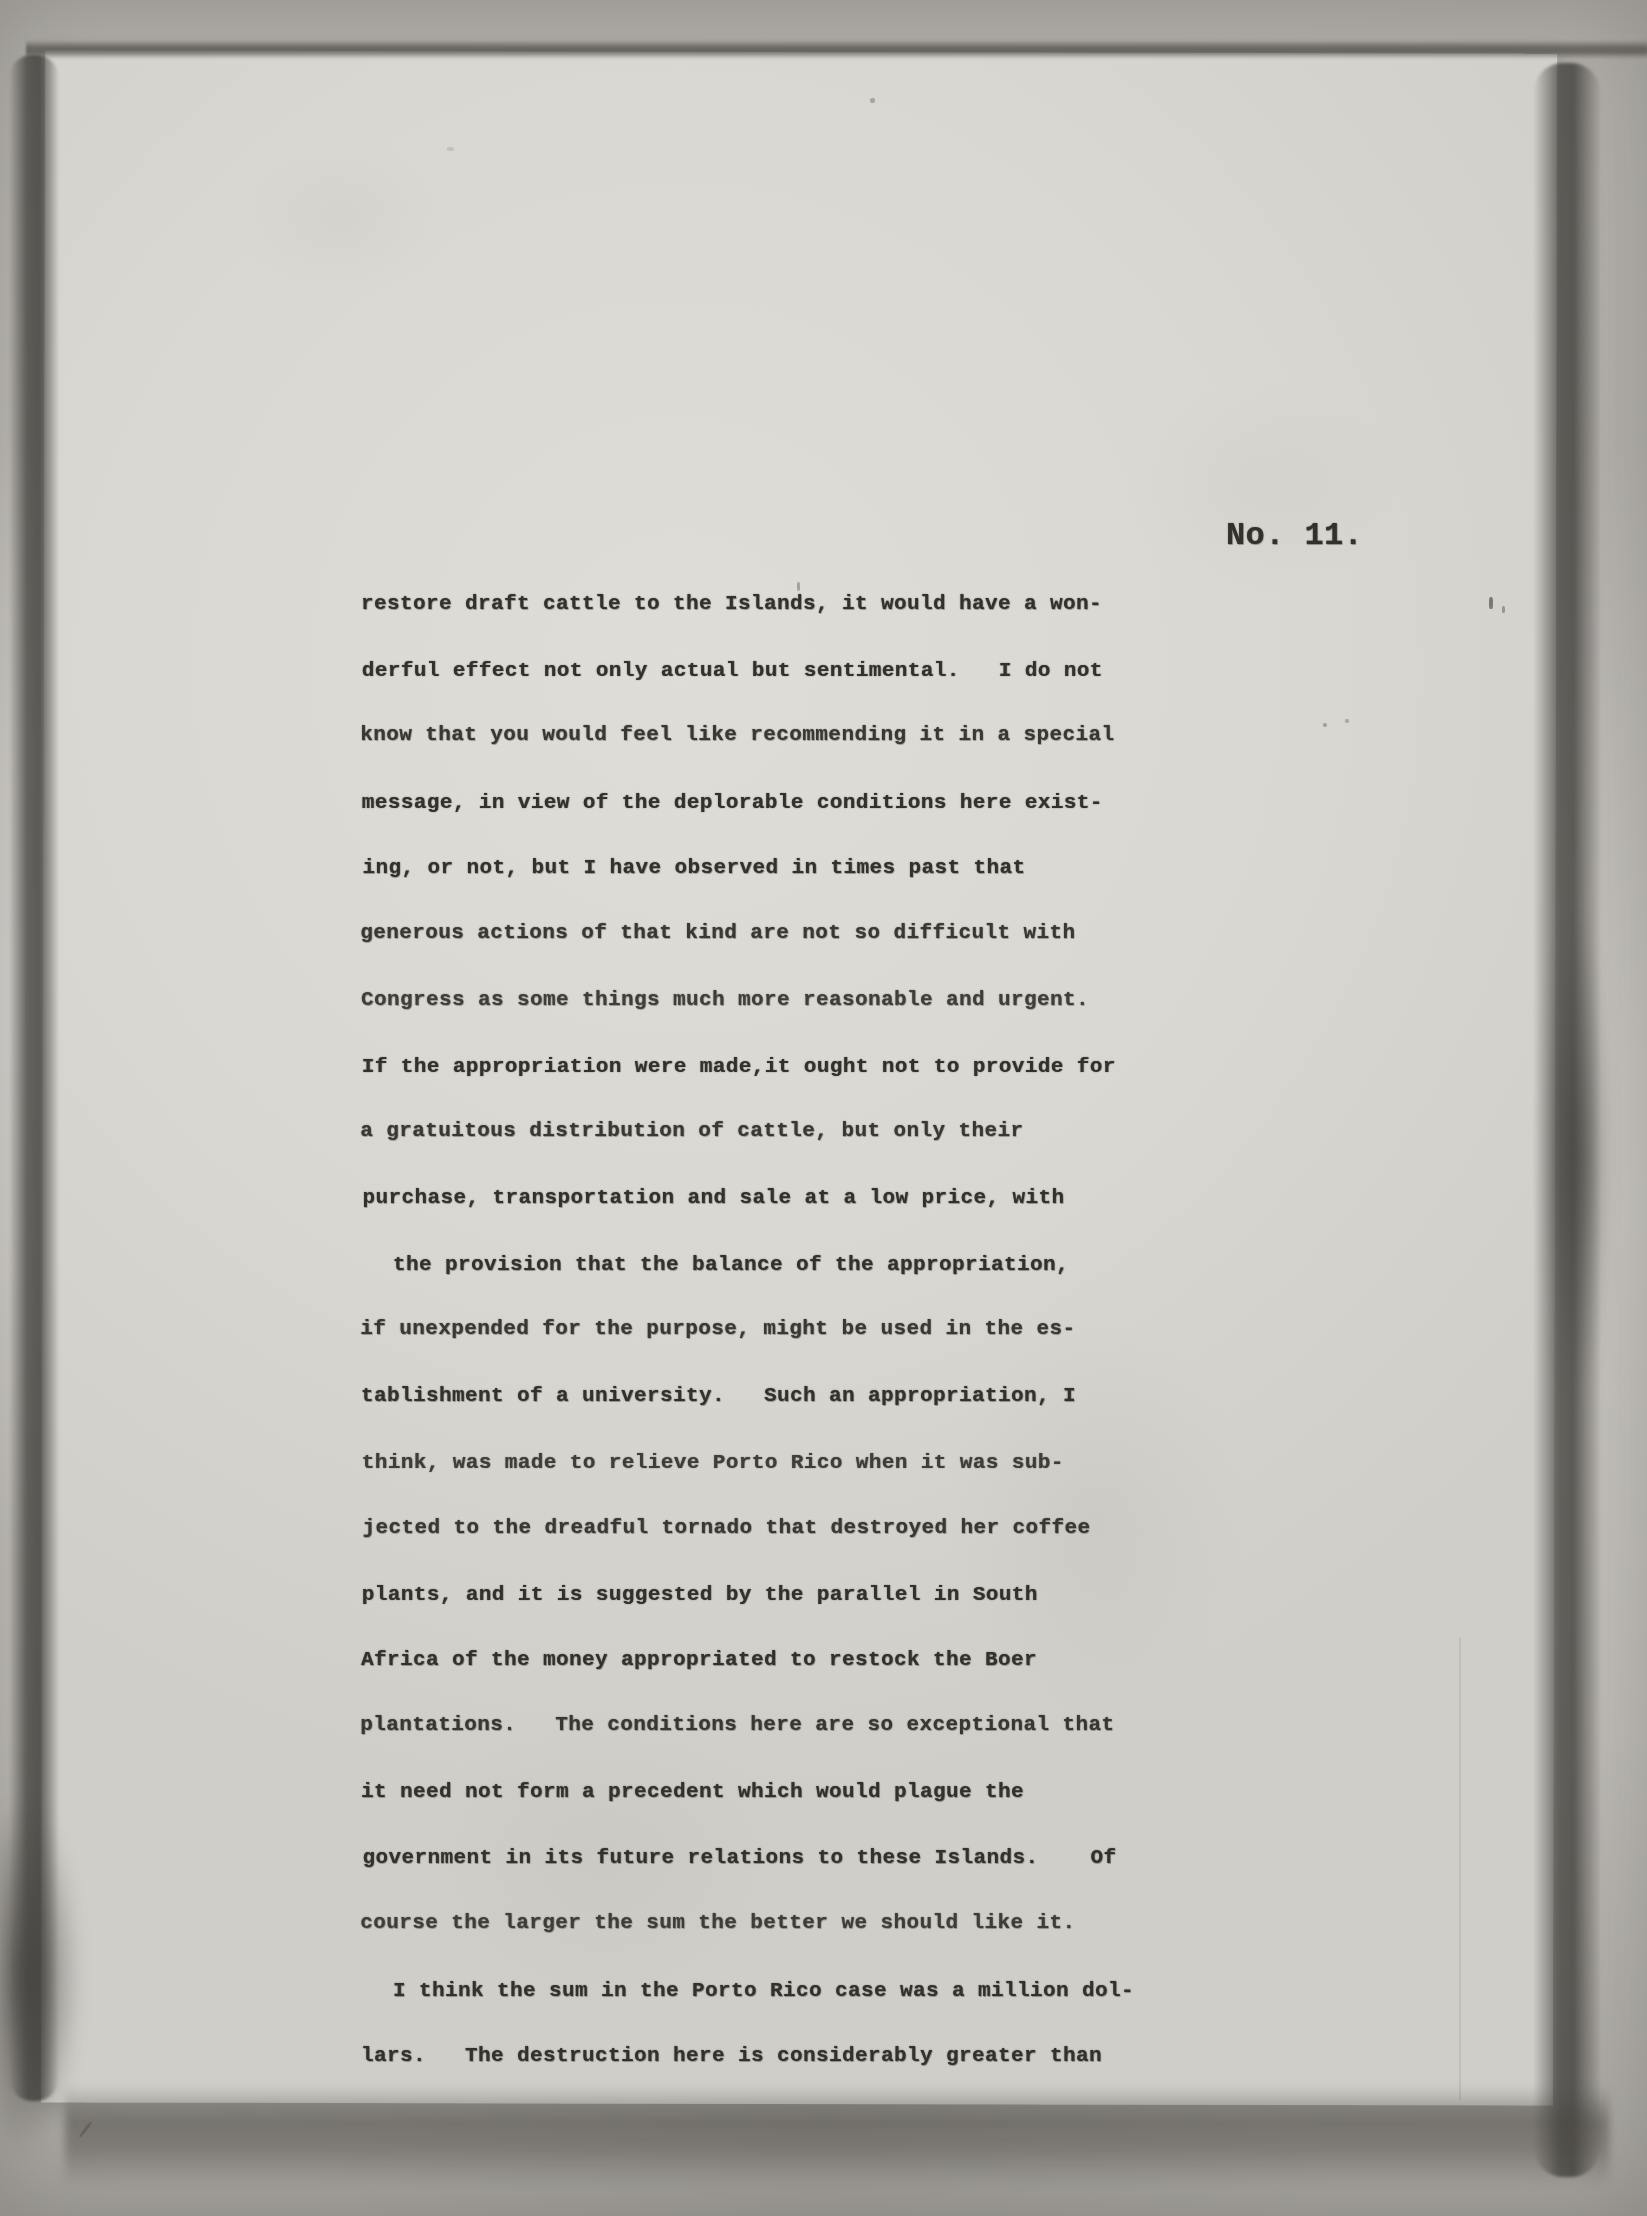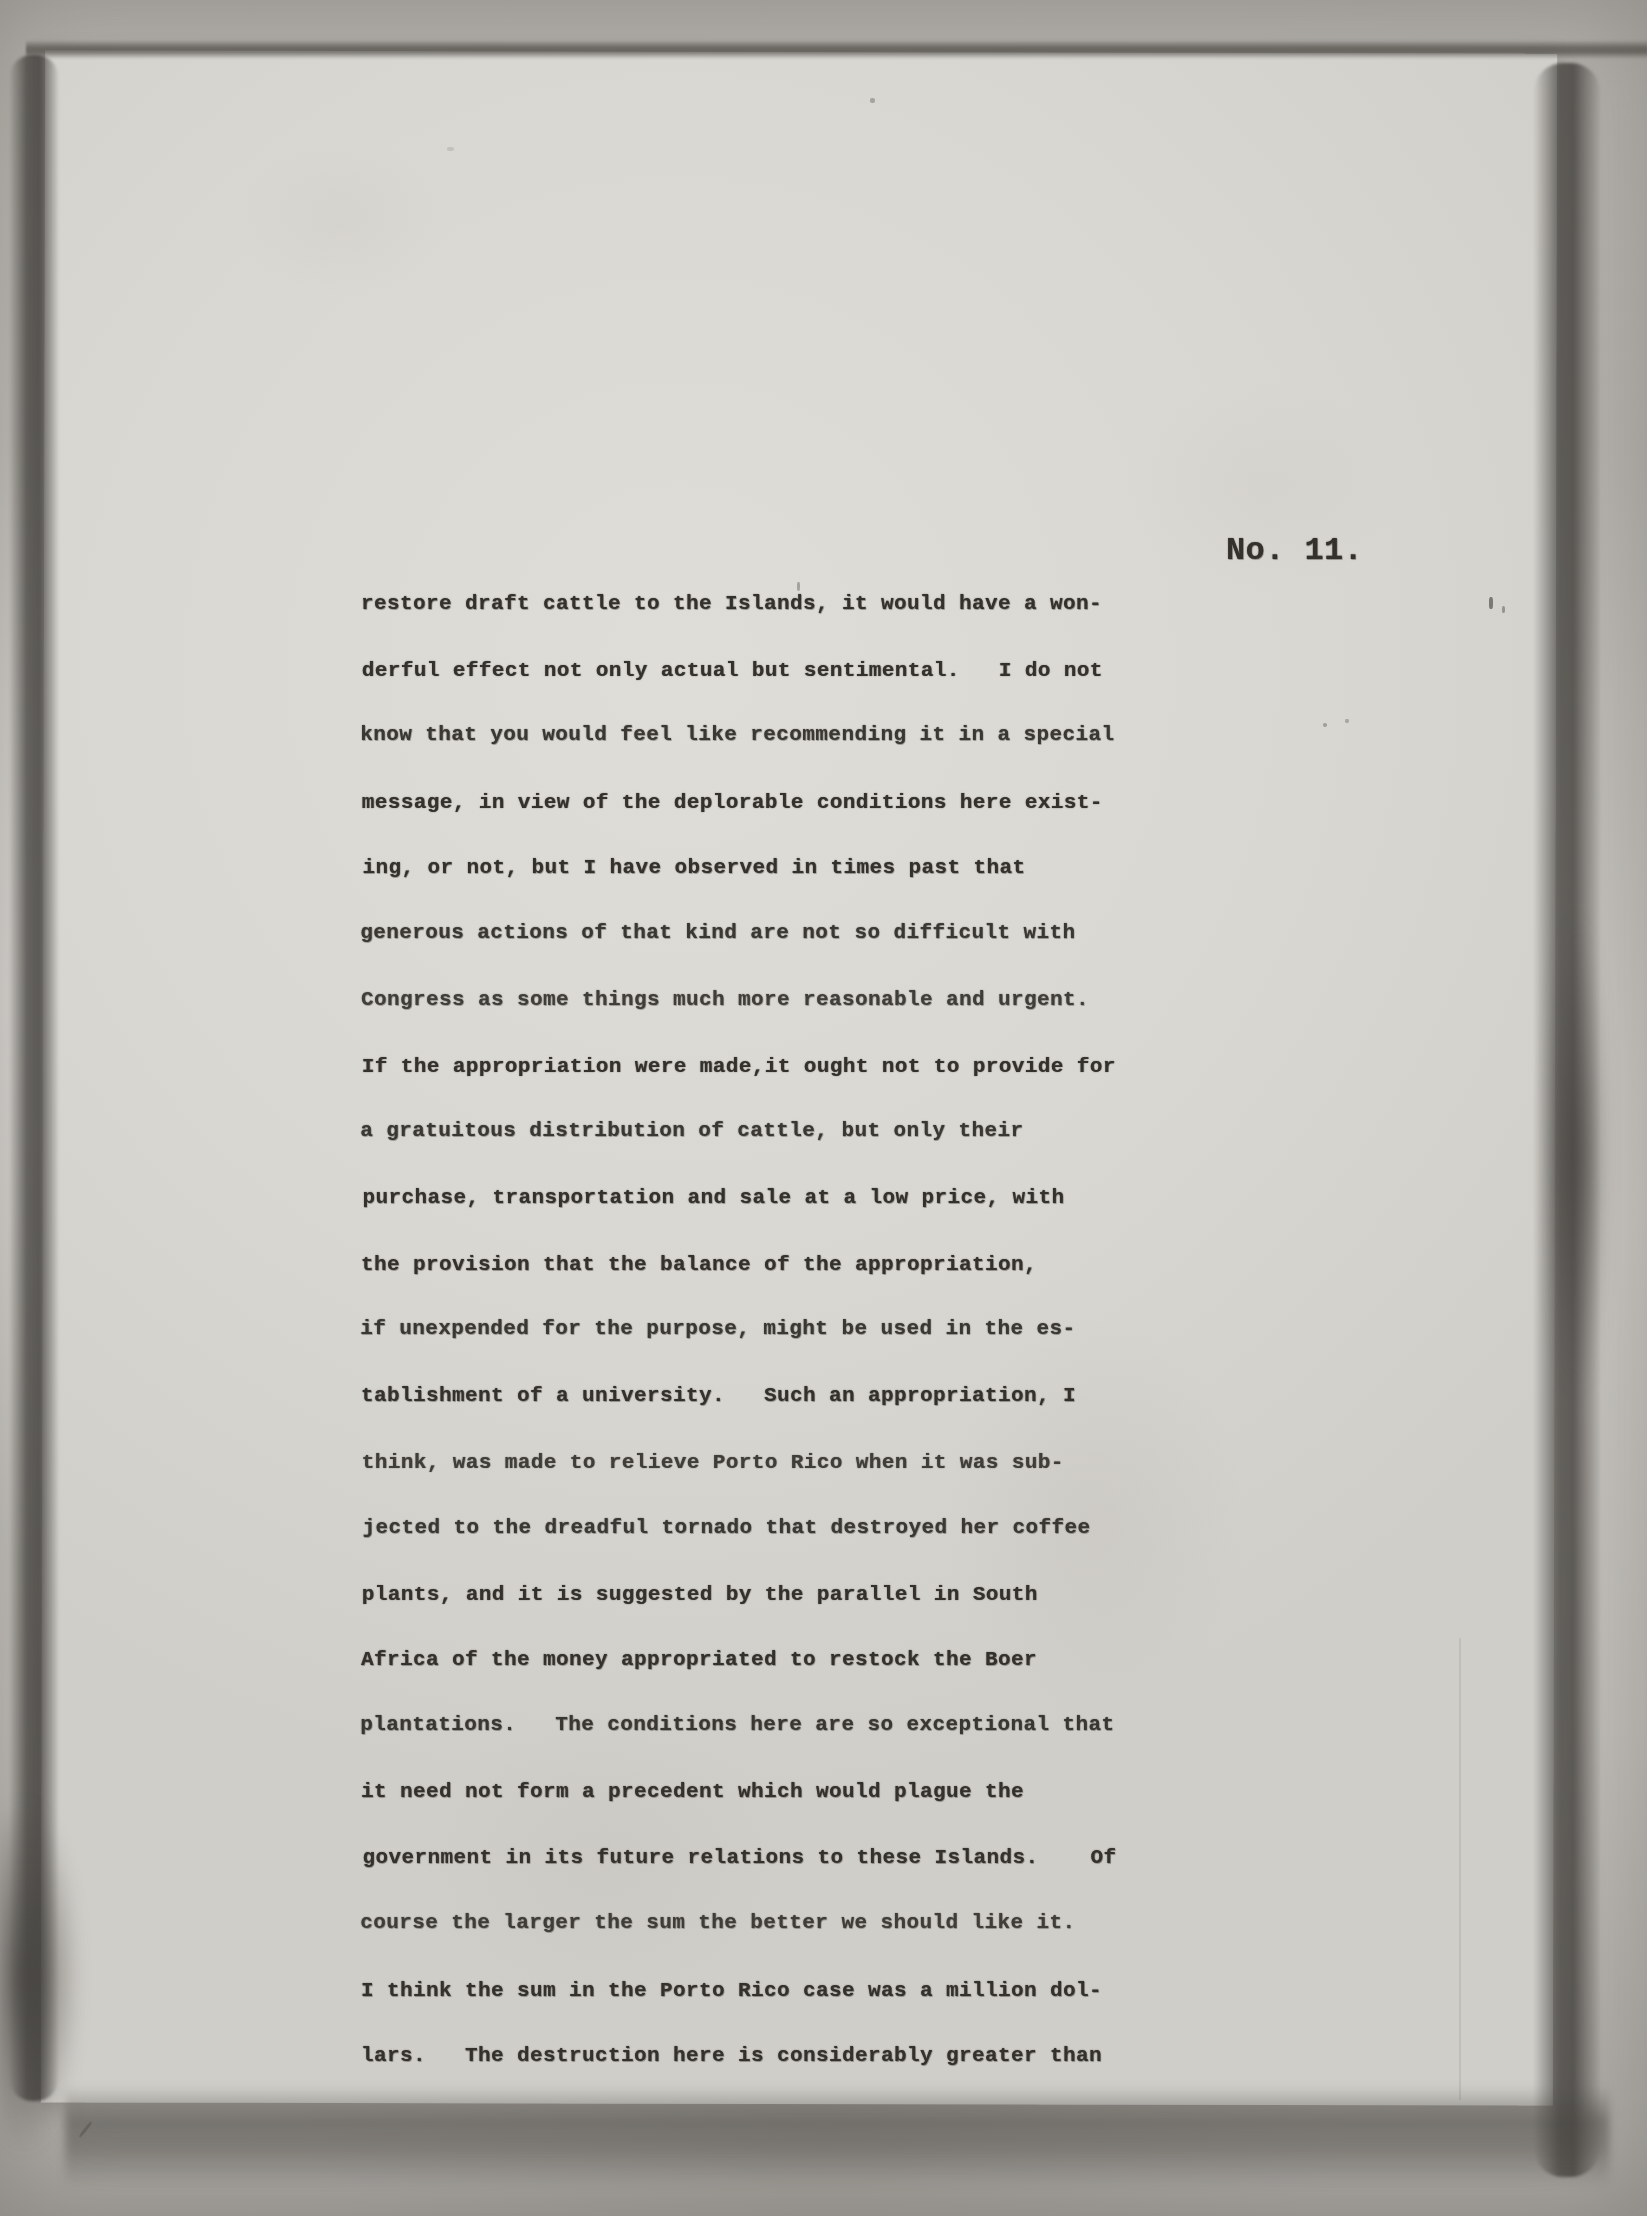--- a/index.html
+++ b/index.html
@@ -121,21 +121,21 @@
     width: 2.2px;
     height: 462px;
     background: rgba(78,76,72,0.12);
     filter: blur(0.7px);
   }
 
   
   .page-number {
     position: absolute;
     left: 1226px;
-    top: 518px;
+    top: 503px;
     height: 66px;
     line-height: 66px;
     font-size: 32px;
     font-weight: 700;
     color: #34312c;
     letter-spacing: 0.4px;
     white-space: pre;
     text-shadow: 0 0 1.4px rgba(44,42,38,0.65), 0.7px 0.7px 0.4px rgba(44,42,38,0.3);
     filter: blur(0.3px);
   }
@@ -151,21 +151,21 @@
     white-space: pre;
     text-shadow: 0 0 1.4px rgba(44,42,38,0.65), 0.7px 0.7px 0.4px rgba(44,42,38,0.3);
     filter: blur(0.3px);
   }
   .tline { position: relative; }
   
   .tline:nth-child(2n)  { transform: translate(0.7px, 0.7px); }
   .tline:nth-child(3n)  { transform: translate(-0.7px, -0.7px); opacity: 0.96; }
   .tline:nth-child(5n)  { transform: translate(1.4px, 0);  }
   .tline:nth-child(7n)  { opacity: 0.92; }
-  .tline:nth-child(11n) { transform: translate(0, 1.4px); }
+  .tline:nth-child(11n) { transform: translate(0, 1.4px); margin-left: 32px; }
 
   
   .speck {
     position: absolute;
     background: rgba(50,48,44,0.55);
     border-radius: 40%;
     pointer-events: none;
   }
 </style>
 </head>

